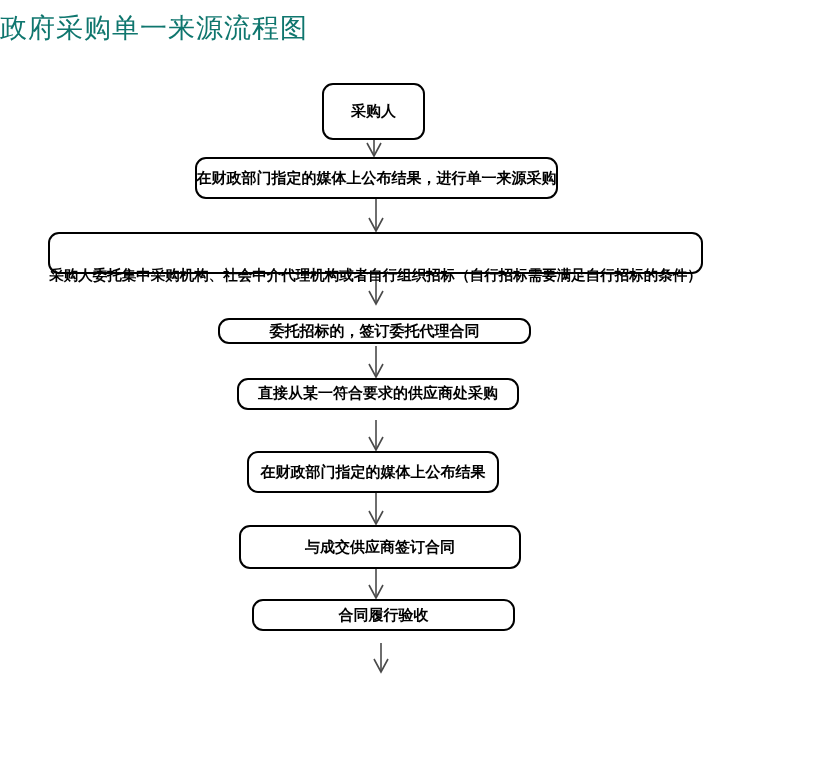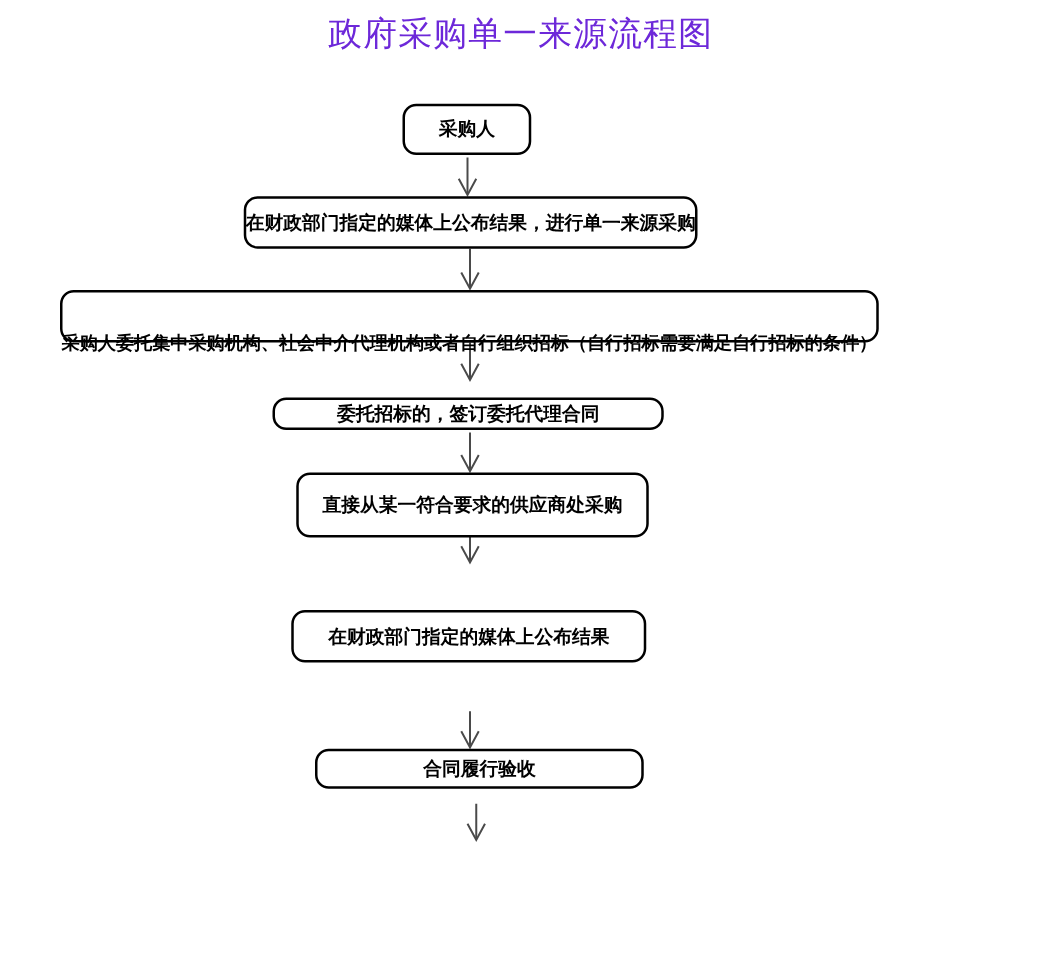--- a/index.html
+++ b/index.html
@@ -20,26 +20,25 @@
     left: 0; top: 0;
     width: 833px;
     height: 774px;
   }
 
   .chart-title {
     position: absolute;
     left: 0;
     top: 12px;
     width: 833px;
-    text-align: center;
     font-family: "DejaVu Serif", "Liberation Serif", serif;
     font-size: 27px;
     line-height: 32px;
     letter-spacing: 1px;
-    color: #6d28d9;
+    color: #0f766e;
     white-space: nowrap;
   }
 
   
   .node {
     position: absolute;
     box-sizing: border-box;
     border: 2px solid #000000;
     border-radius: 11px;
     background: #ffffff;
@@ -52,26 +51,26 @@
     font-size: 15px;
     line-height: 1;
     white-space: nowrap;
     letter-spacing: 0px;
   }
   .node .node-label {
     display: block;
     padding: 0 10px;
   }
 
-  .n1 { left: 322px; top: 83px;  width: 103px; height: 41px; }
+  .n1 { left: 322px; top: 83px;  width: 103px; height: 57px; }
   .n2 { left: 195px; top: 157px; width: 363px; height: 42px; }
   .n3 { left: 48px;  top: 232px; width: 655px; height: 42px; }
   .n4 { left: 218px; top: 318px; width: 313px; height: 26px; }
-  .n5 { left: 237px; top: 378px; width: 282px; height: 52px; }
-  .n6 { left: 233px; top: 451px; width: 284px; height: 42px; margin-top: 37px; }
+  .n5 { left: 237px; top: 378px; width: 282px; height: 32px; font-family: Liberation Mono, monospace; }
+  .n6 { left: 247px; top: 451px; width: 252px; height: 42px; }
   .n7 { left: 239px; top: 525px; width: 282px; height: 44px; }
   .n8 { left: 252px; top: 599px; width: 263px; height: 32px; }
   .n9 { left: 288px; top: 673px; width: 198px; height: 45px; }
 
   .n3 .node-label { font-size: 14.5px; margin-top: 44px; }
 
   
   .connectors {
     position: absolute;
     left: 0; top: 0;
@@ -132,19 +131,22 @@
   </div>
 
   <div class="node n5">
     <span class="node-label">直接从某一符合要求的供应商处采购</span>
   </div>
 
   <div class="node n6">
     <span class="node-label">在财政部门指定的媒体上公布结果</span>
   </div>
 
+  <div class="node n7">
+    <span class="node-label">与成交供应商签订合同</span>
+  </div>
 
   <div class="node n8">
     <span class="node-label">合同履行验收</span>
   </div>
 
 
 </div>
 
 </body></html>

